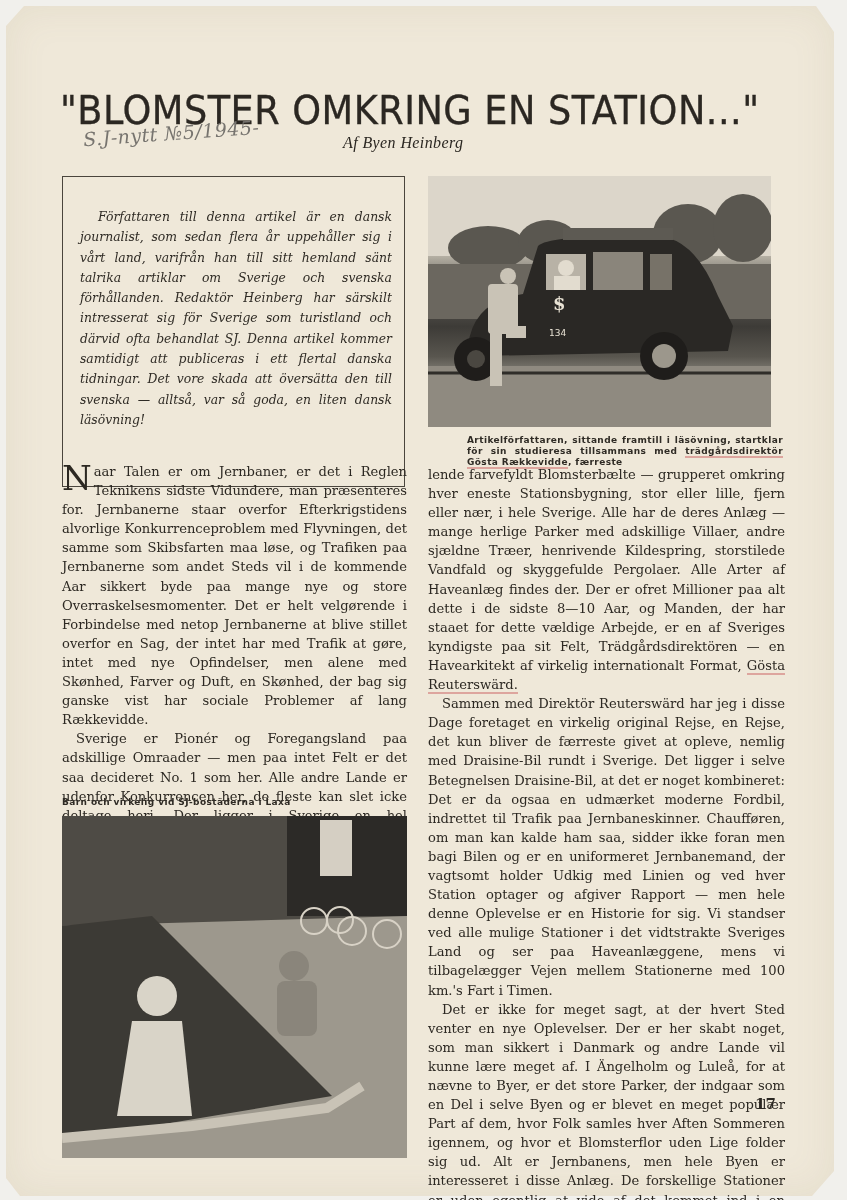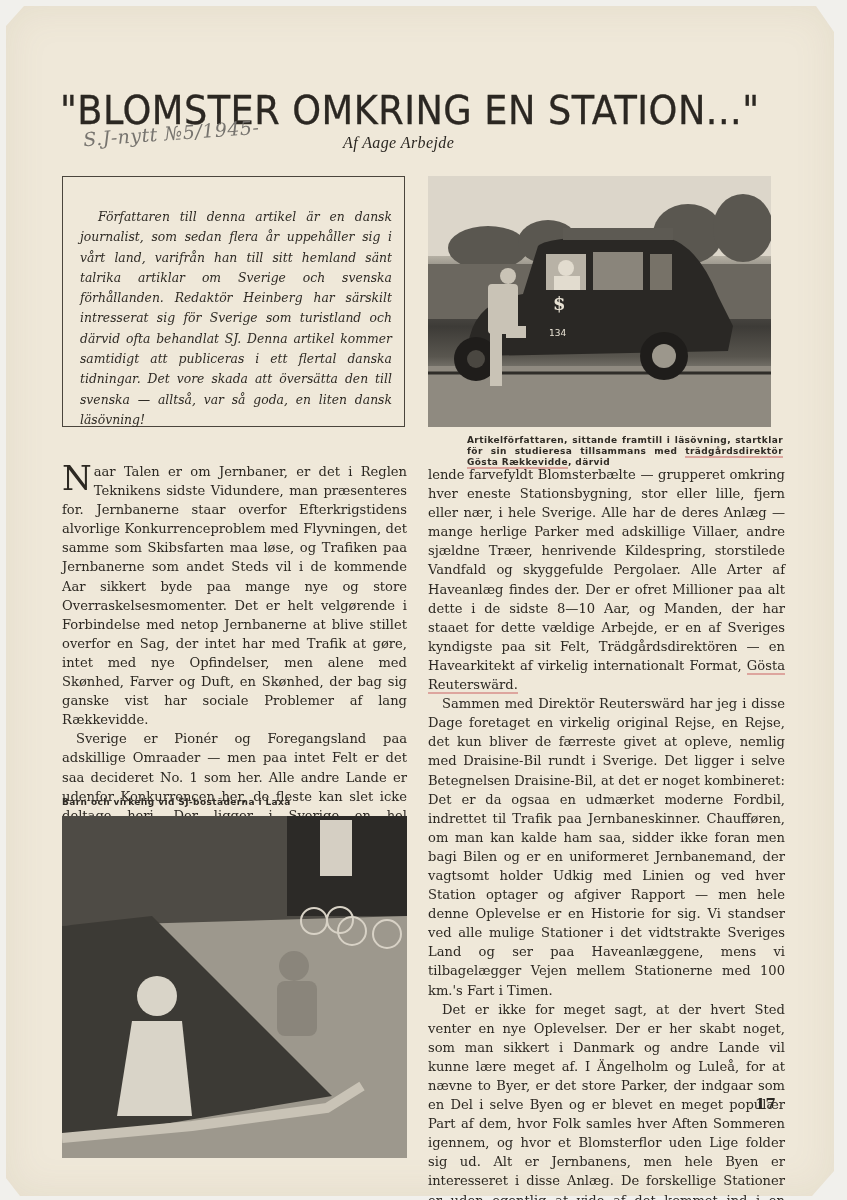--- a/index.html
+++ b/index.html
@@ -25,21 +25,21 @@
       font-family: "DejaVu Serif", serif; font-style: italic;
       font-size: 19px; color: #77746f; transform: rotate(-4deg);
       letter-spacing: 0.5px;
     }
     .byline {
       position: absolute; left: 343px; top: 134px;
       font-family: "Liberation Serif", serif; font-style: italic;
       font-size: 16px; color: #2b2722; letter-spacing: 0.4px;
     }
     .intro-box {
-      position: absolute; left: 62px; top: 176px; width: 343px; height: 251px;
+      position: absolute; left: 62px; top: 176px; width: 343px; height: 311px;
       border: 1.5px solid #4a453d; box-sizing: border-box;
       padding: 30px 12px 0 17px;
     }
     .intro-text {
       font-family: "DejaVu Serif", serif; font-style: italic;
       font-size: 12.4px; line-height: 20.3px; color: #2f2b25;
       text-align: justify; text-indent: 18px; margin: 0;
     }
     .photo {
       position: absolute; overflow: hidden;
@@ -79,21 +79,21 @@
   </style>
 </head>
 <body>
 
 <div class="sheet"></div>
 
 <h1 class="title">"BLOMSTER OMKRING EN STATION..."</h1>
 
 <div class="handwriting">S.J-nytt №5/1945-</div>
 
-<div class="byline">Af Aage Arbejde</div>
+<div class="byline">Af Byen Heinberg</div>
 
 <div class="intro-box">
   <p class="intro-text">Författaren till denna artikel är en dansk journalist, som sedan flera år uppehåller sig i vårt land, varifrån han till sitt hemland sänt talrika artiklar om Sverige och svenska förhållanden. Redaktör Heinberg har särskilt intresserat sig för Sverige som turistland och därvid ofta behandlat SJ. Denna artikel kommer samtidigt att publiceras i ett flertal danska tidningar. Det vore skada att översätta den till svenska — alltså, var så goda, en liten dansk läsövning!</p>
 </div>
 
 <div class="photo photo-car">
   <svg width="343" height="251" viewBox="0 0 343 251">
     <rect x="0" y="0" width="343" height="80" fill="#dcd6ca"></rect>
     <g fill="#5a5750">
       <ellipse cx="60" cy="72" rx="40" ry="22"></ellipse>
@@ -123,21 +123,21 @@
       <rect x="62" y="155" width="12" height="55"></rect>
       <rect x="78" y="150" width="20" height="12"></rect>
     </g>
     <g fill="#e2dccf">
       <circle cx="138" cy="92" r="8"></circle>
       <rect x="126" y="100" width="26" height="14"></rect>
     </g>
   </svg>
 </div>
 <div class="caption caption-car">
-  <span>Artikelförfattaren, sittande framtill i läsövning, startklar för sin studieresa tillsammans med </span><span class="underline-red">trädgårdsdirektör Gösta Rækkevidde</span><span>, därvid</span>
+  <span>Artikelförfattaren, sittande framtill i läsövning, startklar för sin studieresa tillsammans med </span><span class="underline-red">trädgårdsdirektör Gösta Rækkevidde</span><span>, færreste</span>
 </div>
 
 <div class="col col-left">
   <p class="first"><span class="dropcap">N</span><span>aar Talen er om Jernbaner, er det i Reglen Teknikens sidste Vidundere, man præsenteres for. Jernbanerne staar overfor Efterkrigstidens alvorlige Konkurrenceproblem med Flyvningen, det samme som Skibsfarten maa løse, og Trafiken paa Jernbanerne som andet Steds vil i de kommende Aar sikkert byde paa mange nye og store Overraskelsesmomenter. Det er helt velgørende i Forbindelse med netop Jernbanerne at blive stillet overfor en Sag, der intet har med Trafik at gøre, intet med nye Opfindelser, men alene med Skønhed, Farver og Duft, en Skønhed, der bag sig ganske vist har sociale Problemer af lang Rækkevidde.</span></p>
   <p>Sverige er Pionér og Foregangsland paa adskillige Omraader — men paa intet Felt er det saa decideret No. 1 som her. Alle andre Lande er udenfor Konkurrencen her, de fleste kan slet icke deltage heri. Der ligger i Sverige en hel Blomsterverden, et samlet Areal, som vilde strække sig fra Göteborg til Malmö gennem et 40 m. bredt straa-</p>
 </div>
 
 <div class="caption caption-kids">Barn och virkelig vid SJ-bostäderna i Laxå</div>
 
 <div class="photo photo-kids">

